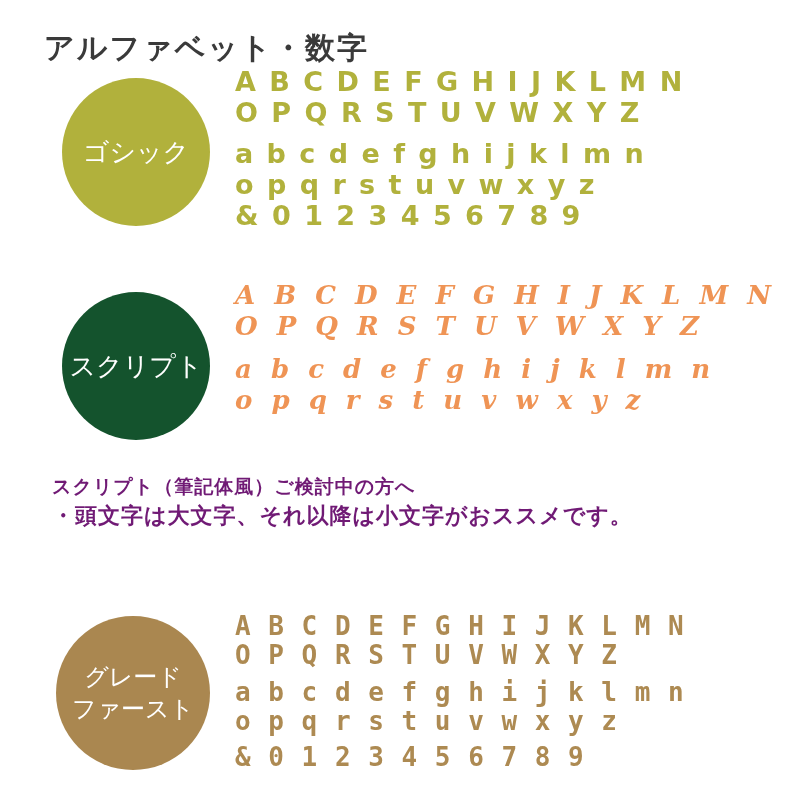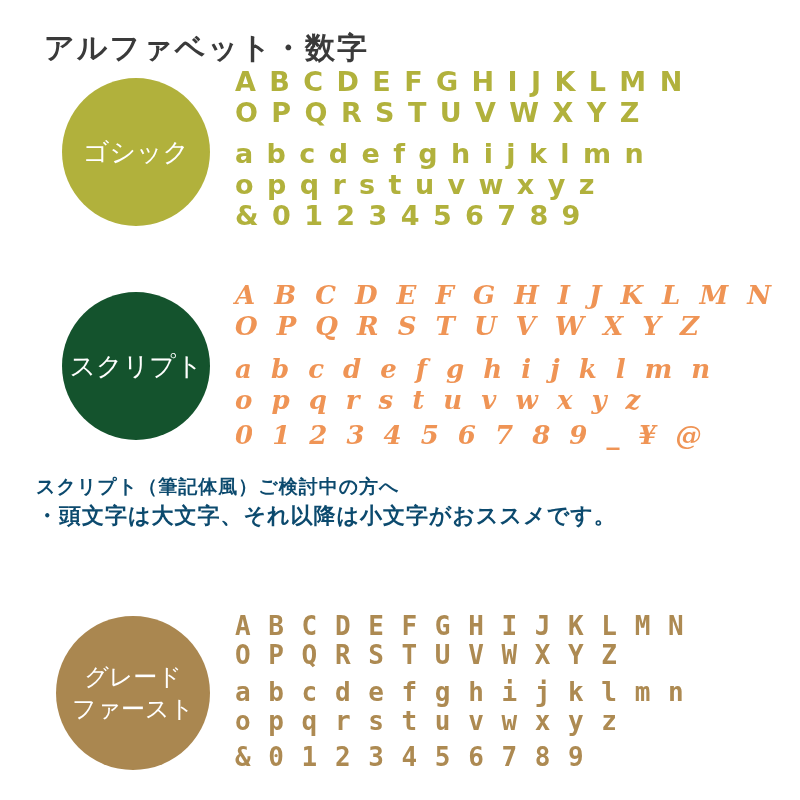--- a/index.html
+++ b/index.html
@@ -49,21 +49,21 @@
 
   .first-letters {
     top:612px; color:#ad8a52;
     font-family:"DejaVu Sans Mono", monospace;
     font-weight:bold; font-size:26px;
   }
   .first-letters .row { height:29px; line-height:29px; letter-spacing:1px; }
   .first-letters .row.gap  { margin-top:8px; }
   .first-letters .row.gap2 { margin-top:7px; }
 
-  .note { position:absolute; left:36px; top:474px; color:#0c4a6e; }
+  .note { position:absolute; left:52px; top:474px; color:#701a75; }
   .note-heading {
     margin:0;
     font-size:19px; font-weight:600;
     line-height:24px;
     letter-spacing:1px;
   }
   .note-line {
     font-size:22px; font-weight:bold;
     line-height:35px;
     letter-spacing:1px;
@@ -86,21 +86,20 @@
 </div>
 
 <div class="circle circle-script">
   <span>スクリプト</span>
 </div>
 <div class="letters script-letters">
   <div class="row">A B C D E F G H I J K L M N</div>
   <div class="row">O P Q R S T U V W X Y Z</div>
   <div class="row gap">a b c d e f g h i j k l m n</div>
   <div class="row">o p q r s t u v w x y z</div>
-  <div class="row gap2">0 1 2 3 4 5 6 7 8 9 _ ¥ @</div>
 </div>
 
 <div class="note">
   <p class="note-heading">スクリプト（筆記体風）ご検討中の方へ</p>
   <div class="note-line">・頭文字は大文字、それ以降は小文字がおススメです。</div>
 </div>
 
 <div class="circle circle-first">
   <span>グレード</span>
   <span>ファースト</span>

